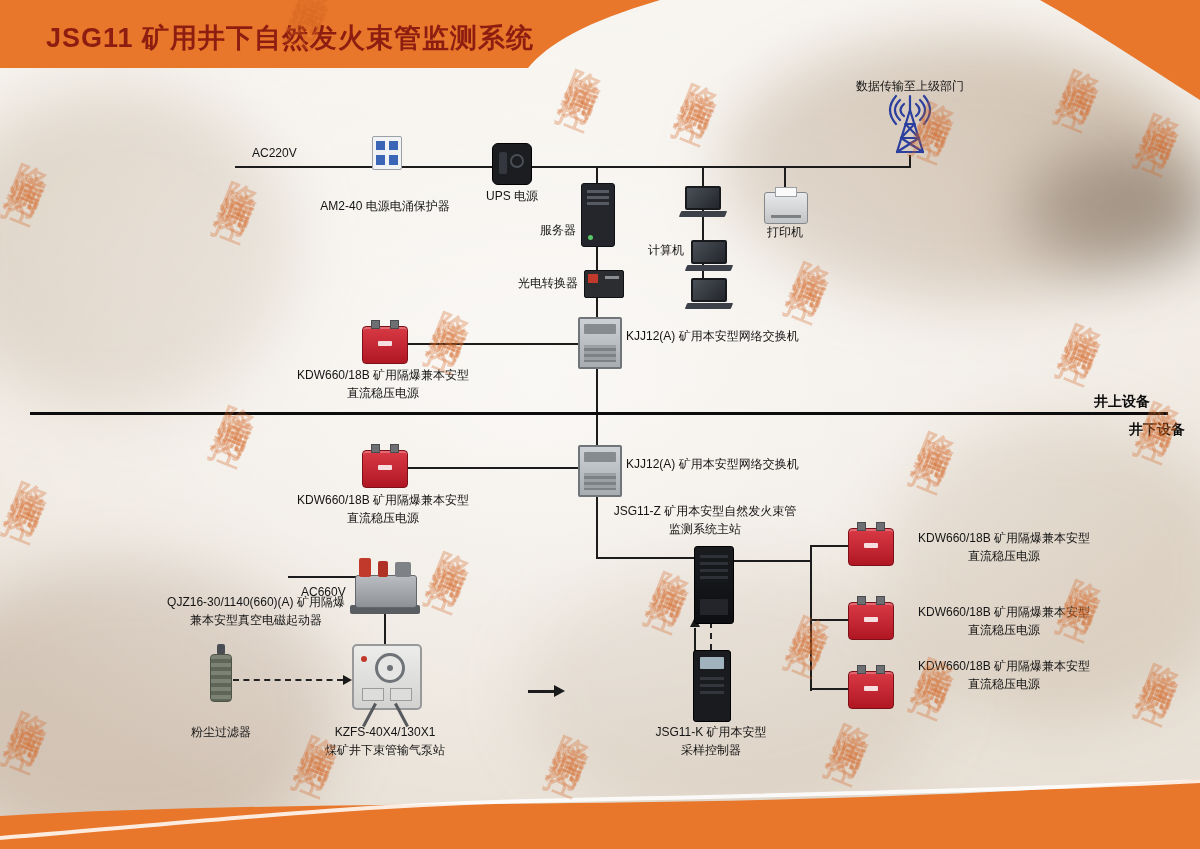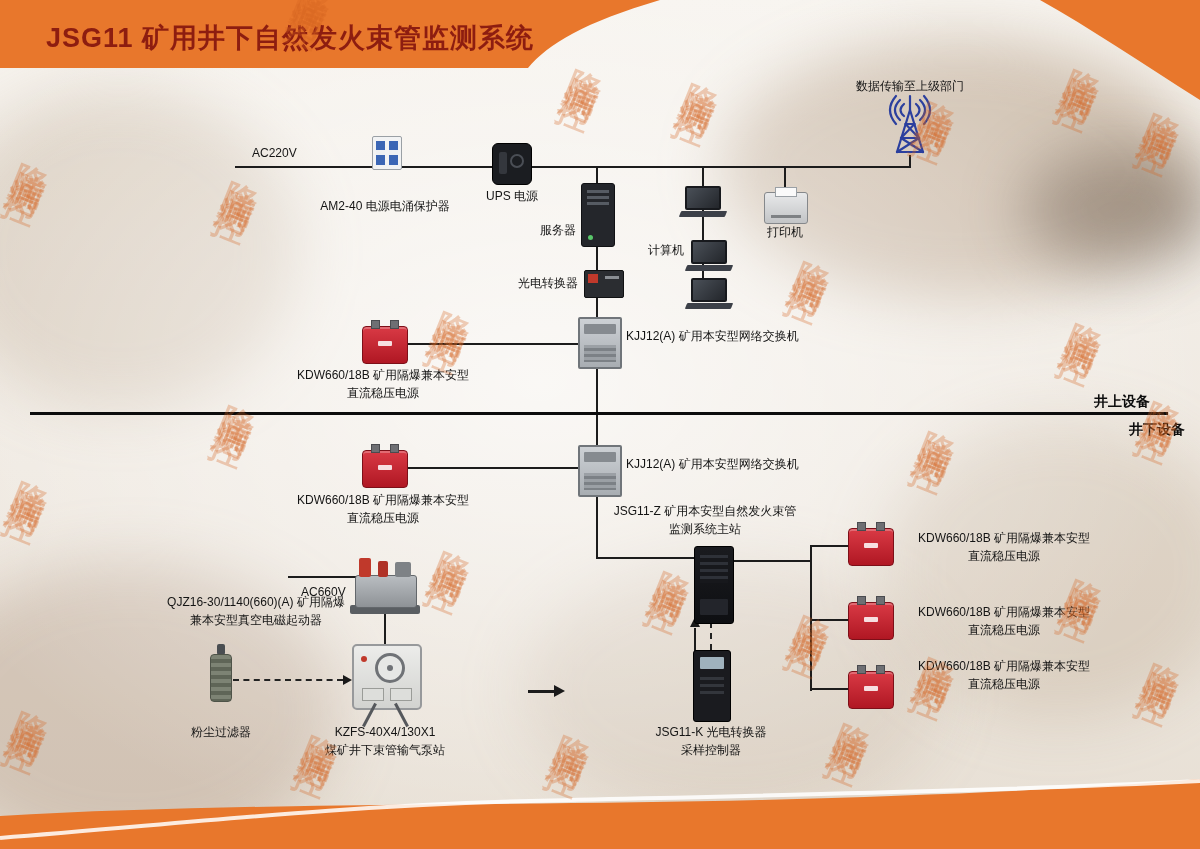--- a/index.html
+++ b/index.html
@@ -239,21 +239,21 @@
     <div class="lbl cc" style="left:1004px;top:606px;">KDW660/18B 矿用隔爆兼本安型</div>
     <div class="lbl cc" style="left:1004px;top:624px;">直流稳压电源</div>
     <div class="lbl cc" style="left:1004px;top:660px;">KDW660/18B 矿用隔爆兼本安型</div>
     <div class="lbl cc" style="left:1004px;top:678px;">直流稳压电源</div>
     <div class="lbl" style="left:301px;top:558px;margin-top:28px;">AC660V</div>
     <div class="lbl cc" style="left:256px;top:596px;">QJZ16-30/1140(660)(A) 矿用隔爆</div>
     <div class="lbl cc" style="left:256px;top:614px;">兼本安型真空电磁起动器</div>
     <div class="lbl cc" style="left:385px;top:726px;">KZFS-40X4/130X1</div>
     <div class="lbl cc" style="left:385px;top:744px;">煤矿井下束管输气泵站</div>
     <div class="lbl cc" style="left:221px;top:726px;">粉尘过滤器</div>
-    <div class="lbl cc" style="left:711px;top:726px;">JSG11-K 光电转换器</div>
+    <div class="lbl cc" style="left:711px;top:726px;">JSG11-K 矿用本安型</div>
     <div class="lbl cc" style="left:711px;top:744px;">采样控制器</div>
   </div>
 
   <svg class="bands" width="1200" height="849" viewBox="0 0 1200 849" preserveAspectRatio="none">
     <path d="M0,0 L660,0 C585,22 548,44 528,68 L0,68 Z" fill="#e8772c"></path>
     <path d="M1040,0 L1200,0 L1200,100 C1140,62 1090,28 1040,0 Z" fill="#e8772c"></path>
     <path d="M0,816 C240,802 520,806 760,800 C940,795 1080,789 1200,779 L1200,849 L0,849 Z" fill="#e8772c"></path>
     <path d="M0,838 C180,824 330,806 530,801 C820,794 1020,790 1200,781" fill="none" stroke="#ffffff" stroke-width="4" opacity="0.85"></path>
   </svg>
   <div class="hdr title">JSG11 矿用井下自然发火束管监测系统</div>

